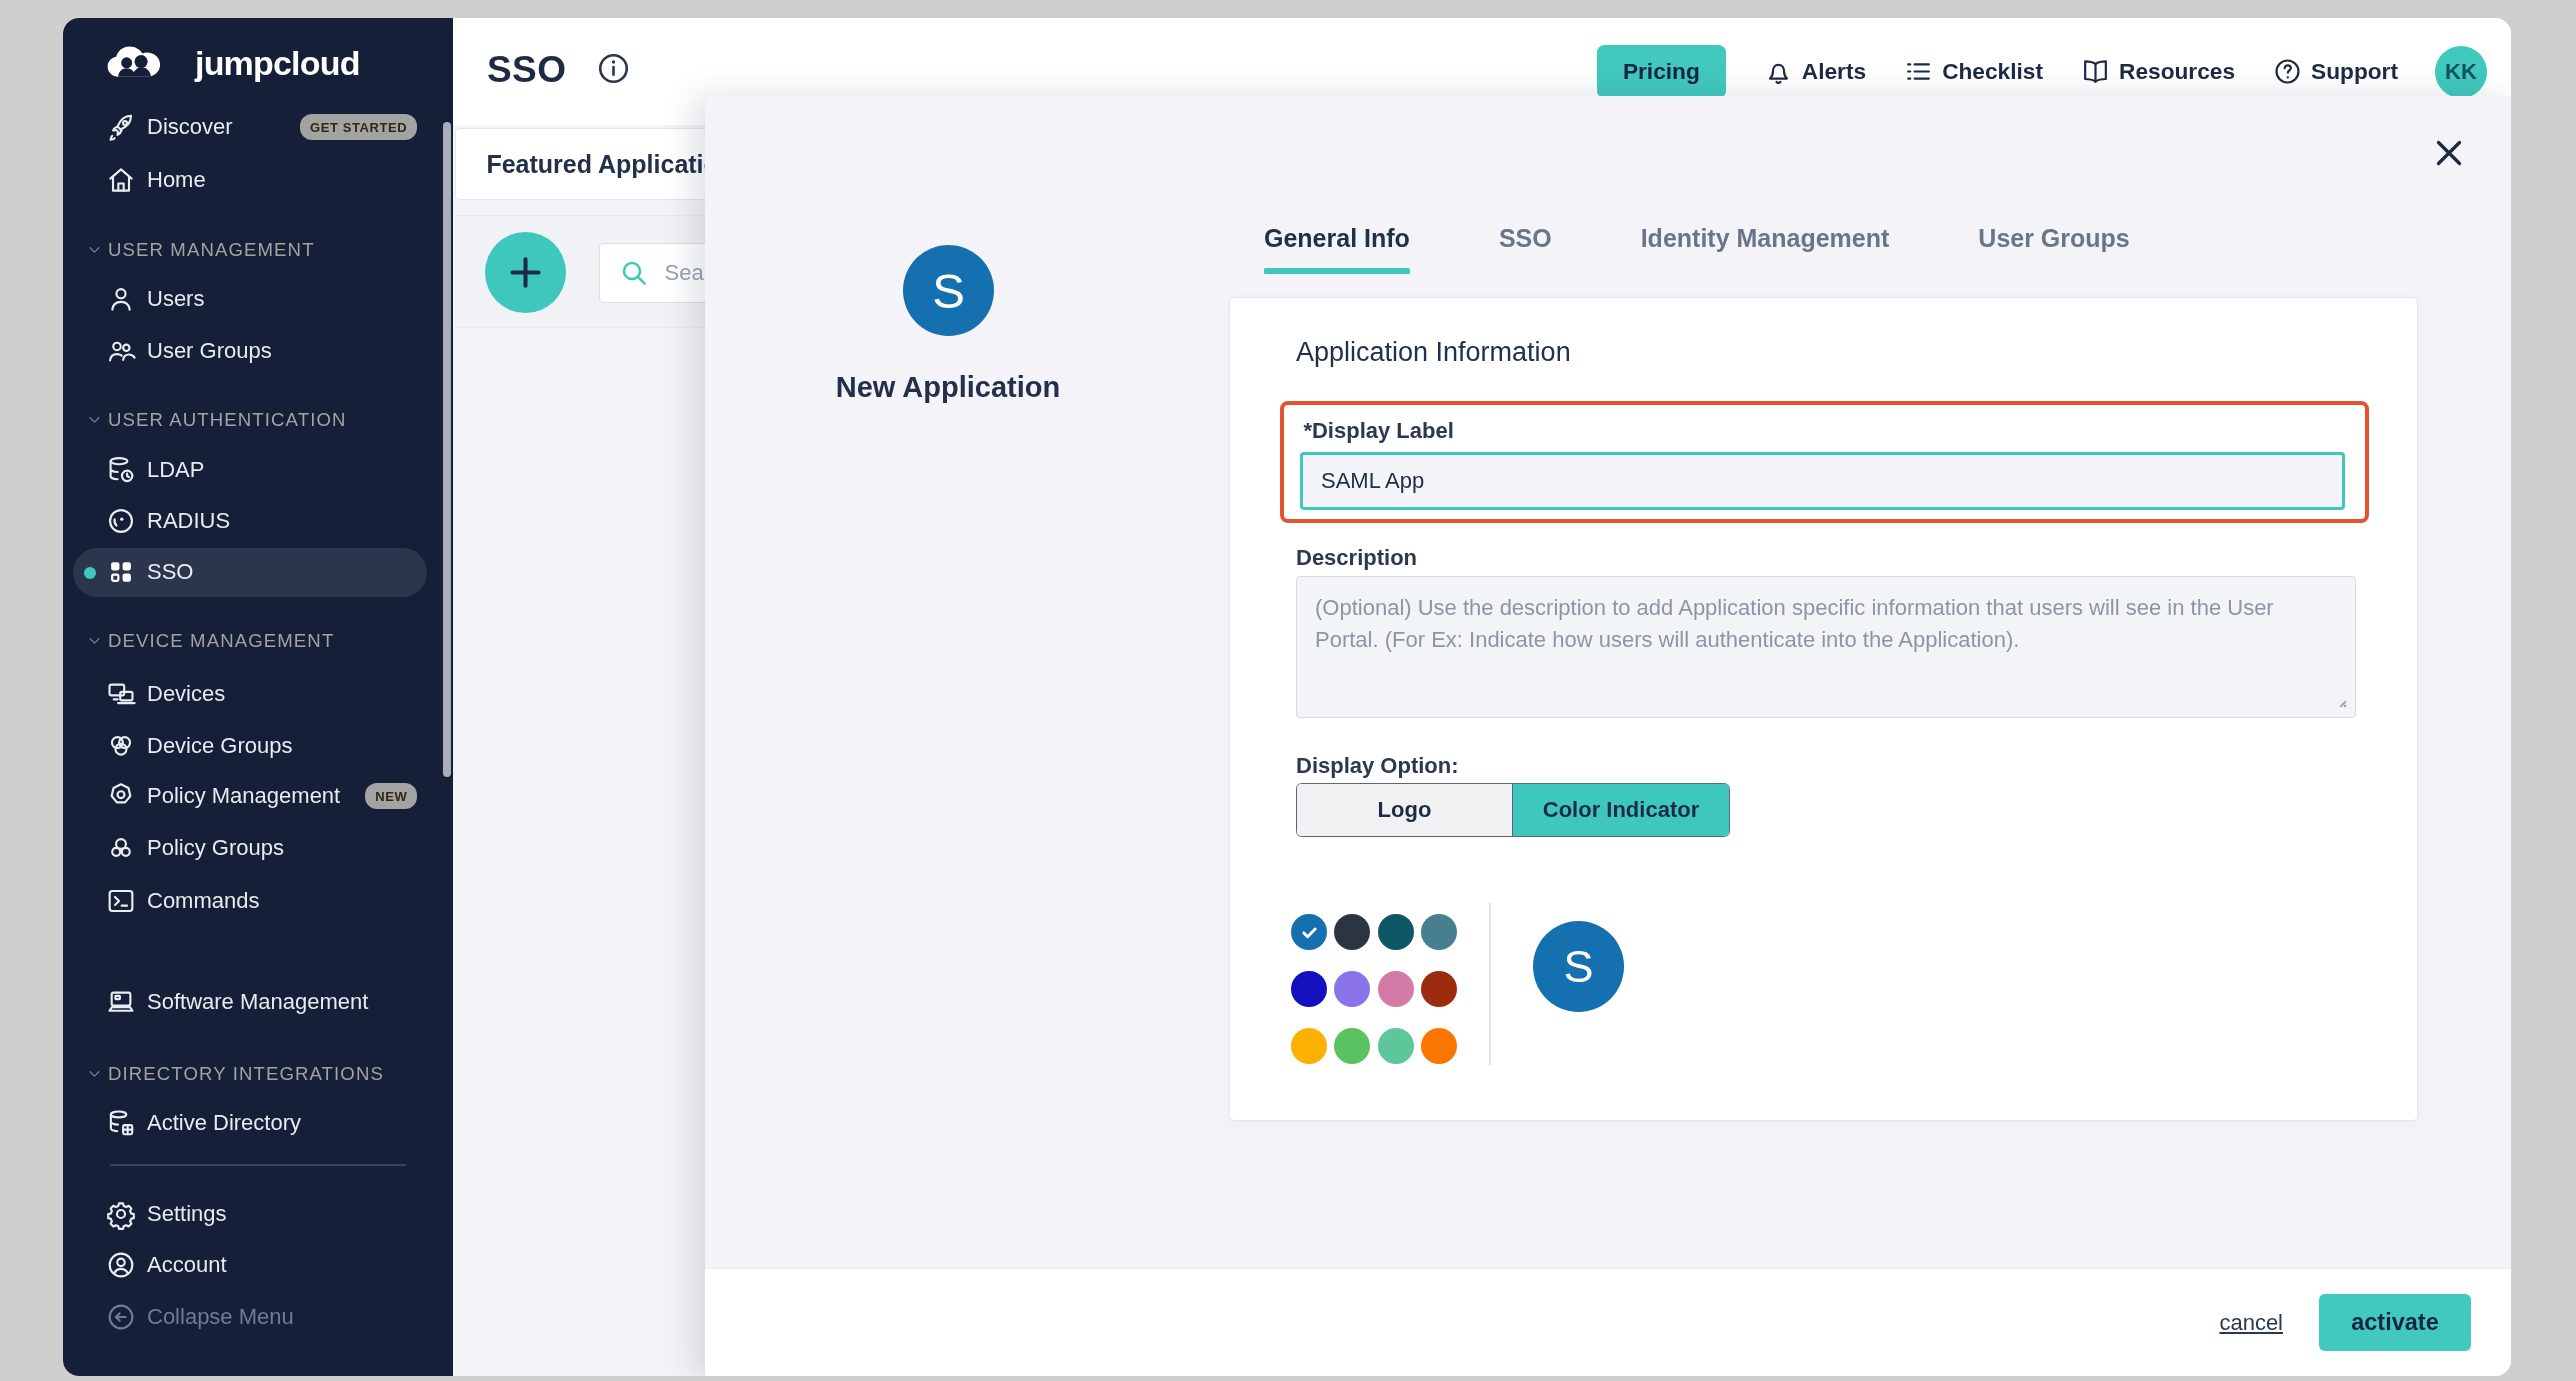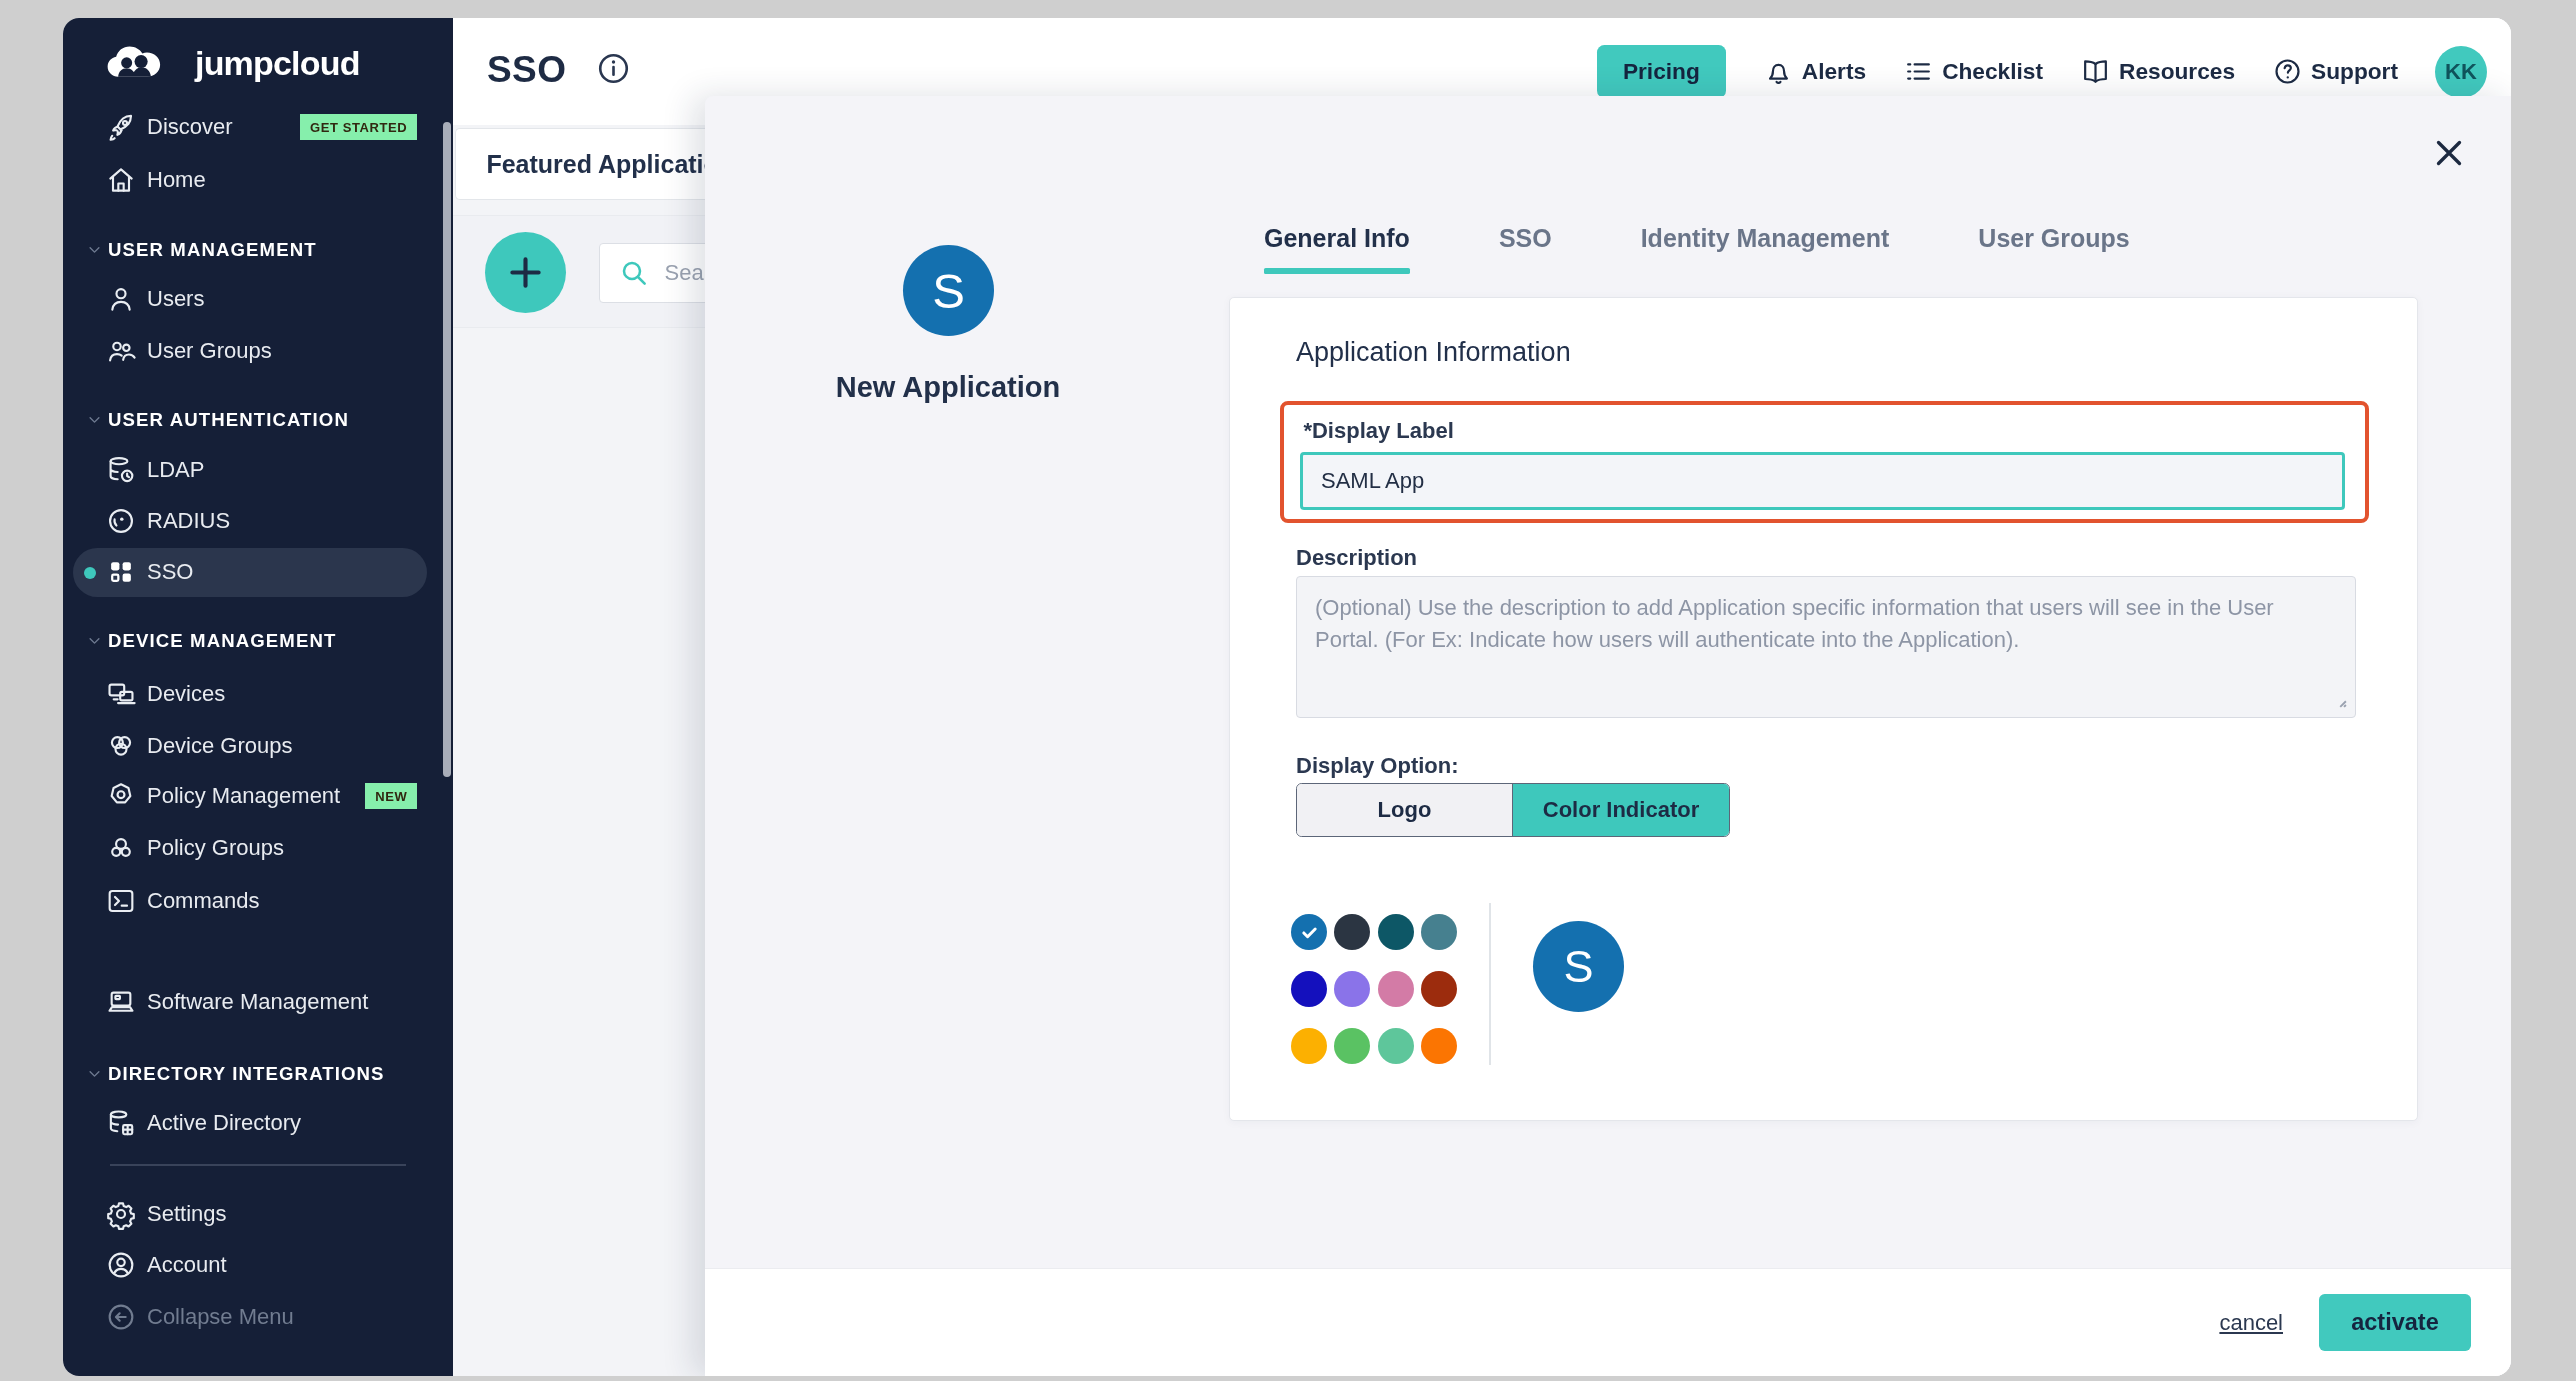--- a/index.html
+++ b/index.html
@@ -10,22 +10,22 @@
   
   .sidebar { position:absolute; left:0; top:0; width:390px; height:100%; background:#151f37; }
   .logo { position:absolute; left:42px; top:26px; display:flex; align-items:center; gap:27px; }
   .logo-text { color:#ffffff; font-size:34px; font-weight:bold; letter-spacing:-0.8px; }
   .srow { position:absolute; left:0; width:100%; height:52px; display:flex; align-items:center; cursor:pointer; }
   .srow .sicon { position:absolute; left:42px; width:32px; height:32px; }
   .srow .slabel { position:absolute; left:84px; color:#e8ebf0; font-size:22px; font-weight:500; white-space:nowrap; }
   .srow.dim .slabel { color:#717c90; }
   .sec { position:absolute; left:0; width:100%; height:45px; display:flex; align-items:center; cursor:pointer; }
   .sec .chev { position:absolute; left:21px; width:21px; height:21px; }
-  .sec .sectext { position:absolute; left:45px; color:#ffffff; font-size:18.6px; font-weight:bold; letter-spacing:1.1px; white-space:nowrap;text-align:right; }
-  .badge { position:absolute; background:#86efac; color:#312810; font-size:13px; font-weight:bold; letter-spacing:0.6px; padding:5.7px 9.7px; border-radius:0; }
+  .sec .sectext { position:absolute; left:45px; color:#a3a3a3; font-size:18.6px; font-weight:normal; letter-spacing:1.1px; white-space:nowrap;text-align:right; }
+  .badge { position:absolute; background:#a3a3a3; color:#312810; font-size:13px; font-weight:bold; letter-spacing:0.6px; padding:5.7px 9.7px; border-radius:12px; }
   .active-pill { position:absolute; left:9.7px; top:530px; width:354px; height:49px; background:#2b364d; border-radius:25px; }
   .active-dot { position:absolute; left:21px; top:549px; width:12px; height:12px; border-radius:50%; background:#3ec8bc; }
   .sdivider { position:absolute; left:47px; top:1146px; width:296px; height:1.6px; background:#39435a; }
   .sscroll { position:absolute; right:2.4px; top:104px; width:8px; height:655px; background:#c2c7d0; border-radius:4px; opacity:.85; }
   svg.stroke { fill:none; stroke:#e9edf2; stroke-width:1.6; stroke-linecap:round; stroke-linejoin:round; }
   svg.stroke.gray { stroke:#717c90; }
 
   
   .main { position:absolute; left:390px; top:0; right:0; bottom:0; background:#f3f4f7; }
   .topbar { position:absolute; left:0; top:0; right:0; height:107px; background:#ffffff; }

